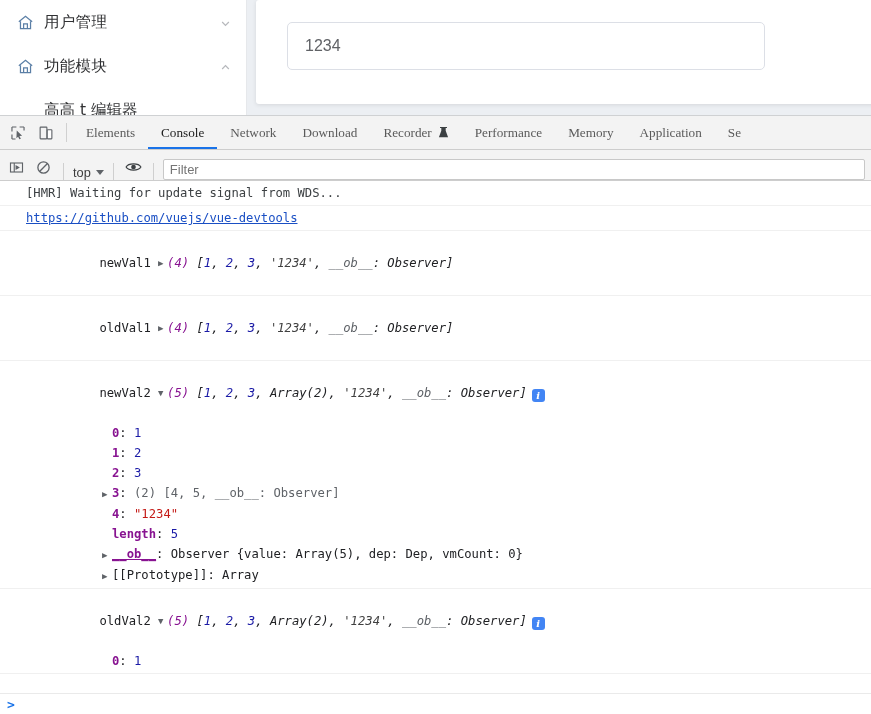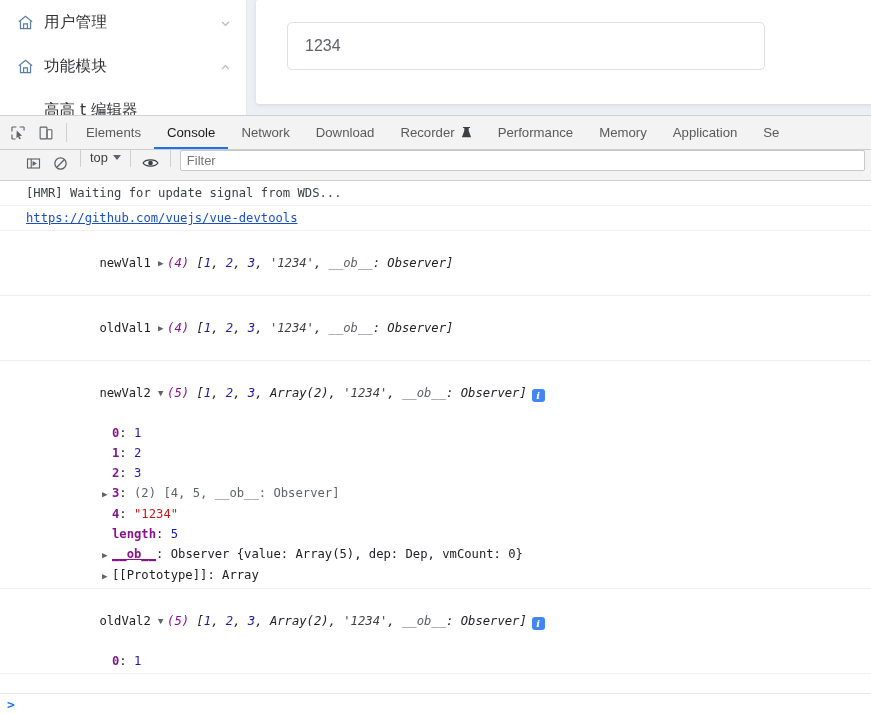--- a/index.html
+++ b/index.html
@@ -115,40 +115,40 @@
     margin: 7px 6px;
     flex: 0 0 1px;
   }
   .dt-tab {
     display: flex; align-items: center;
     padding: 0 13px;
     font-size: 13.2px;
     color: #5a5a5a;
     cursor: pointer;
     position: relative;
-    font-family: Liberation Sans, sans-serif;
+    font-family: Liberation Serif, serif;
   }
   .dt-tab.active { color: #1a1a1a; }
   .dt-tab.active::after {
     content: "";
     position: absolute;
     left: 0; right: 0; bottom: 0;
     height: 2px;
     background: #1a73e8;
   }
   .dt-tab .flask { margin-left: 6px; display: inline-flex; }
 
   .dt-filterbar {
     height: 31px;
     flex: 0 0 31px;
     background: #f3f3f3;
     border-bottom: 1px solid #cdcdcd;
     display: flex;
-    align-items: flex-start;
-    padding-left: 20px;
+    align-items: flex-end;
+    padding-left: 3px;
   }
   .fb-btn {
     width: 27px; height: 26px;
     display: flex; align-items: center; justify-content: center;
     cursor: pointer;
   }
   .fb-sep { width: 1px; height: 17px; background: #cfcfcf; margin: 0 6px; }
   .ctx-select {
     display: flex; align-items: center;
     font-size: 12.8px; color: #3c3c3c;

